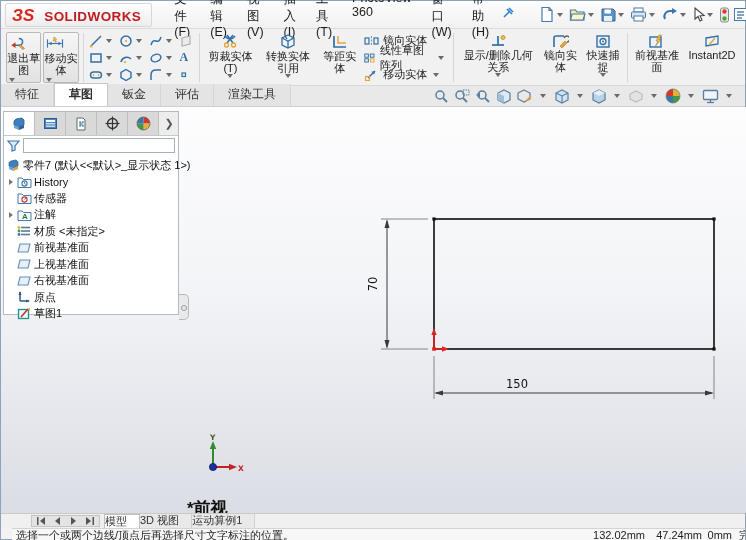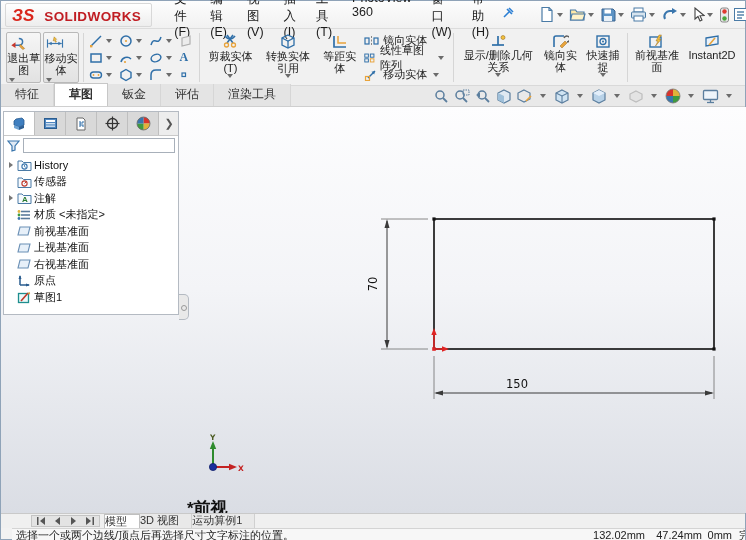--- a/index.html
+++ b/index.html
@@ -534,20 +534,30 @@
         <span class="ptab-arrow">❯</span>
       </div>
       <div class="filterrow">
         <svg class="icn" width="13" height="13" viewBox="0 0 13 13">
             <polygon points="1,2 12,2 8,7 8,11 5,12 5,7" fill="#dfe9f4" stroke="#3a76ad" stroke-width="1.2"></polygon>
           </svg>
         <div class="filterbox"></div>
       </div>
       <div class="tree">
         <div class="trow">
+          <span class="tic">
+              <svg class="icn" width="15" height="13" viewBox="0 0 15 13">
+                <polygon points="5,2 10,1 12,3 12,7 7.5,9 3,7 3,3.5" fill="#3f7fc0" stroke="#2a5c8f" stroke-width=".7"></polygon>
+                <polygon points="3,7 7.5,9 7.5,12 3,10" fill="#6ea3d4"></polygon>
+                <polygon points="7.5,9 12,7 12,10 7.5,12" fill="#e0a23a"></polygon>
+              </svg>
+            </span>
+          <span class="tlabel">零件7 (默认&lt;&lt;默认&gt;_显示状态 1&gt;)</span>
+        </div>
+        <div class="trow">
           <span class="exp">
               <i></i>
             </span>
           <span class="tic">
               <svg class="icn" width="15" height="12" viewBox="0 0 15 12">
                 <path d="M1,2 h4 l1.5,1.5 H14 v8 H1 Z" fill="#f6fafe" stroke="#4a7ba6"></path>
                 <circle cx="7.5" cy="7.5" r="2.6" fill="none" stroke="#3a76ad" stroke-width="1.1"></circle>
                 <path d="M7.5,6 v1.6 l1.2,.8" fill="none" stroke="#3a76ad" stroke-width=".9"></path>
               </svg>
             </span>

